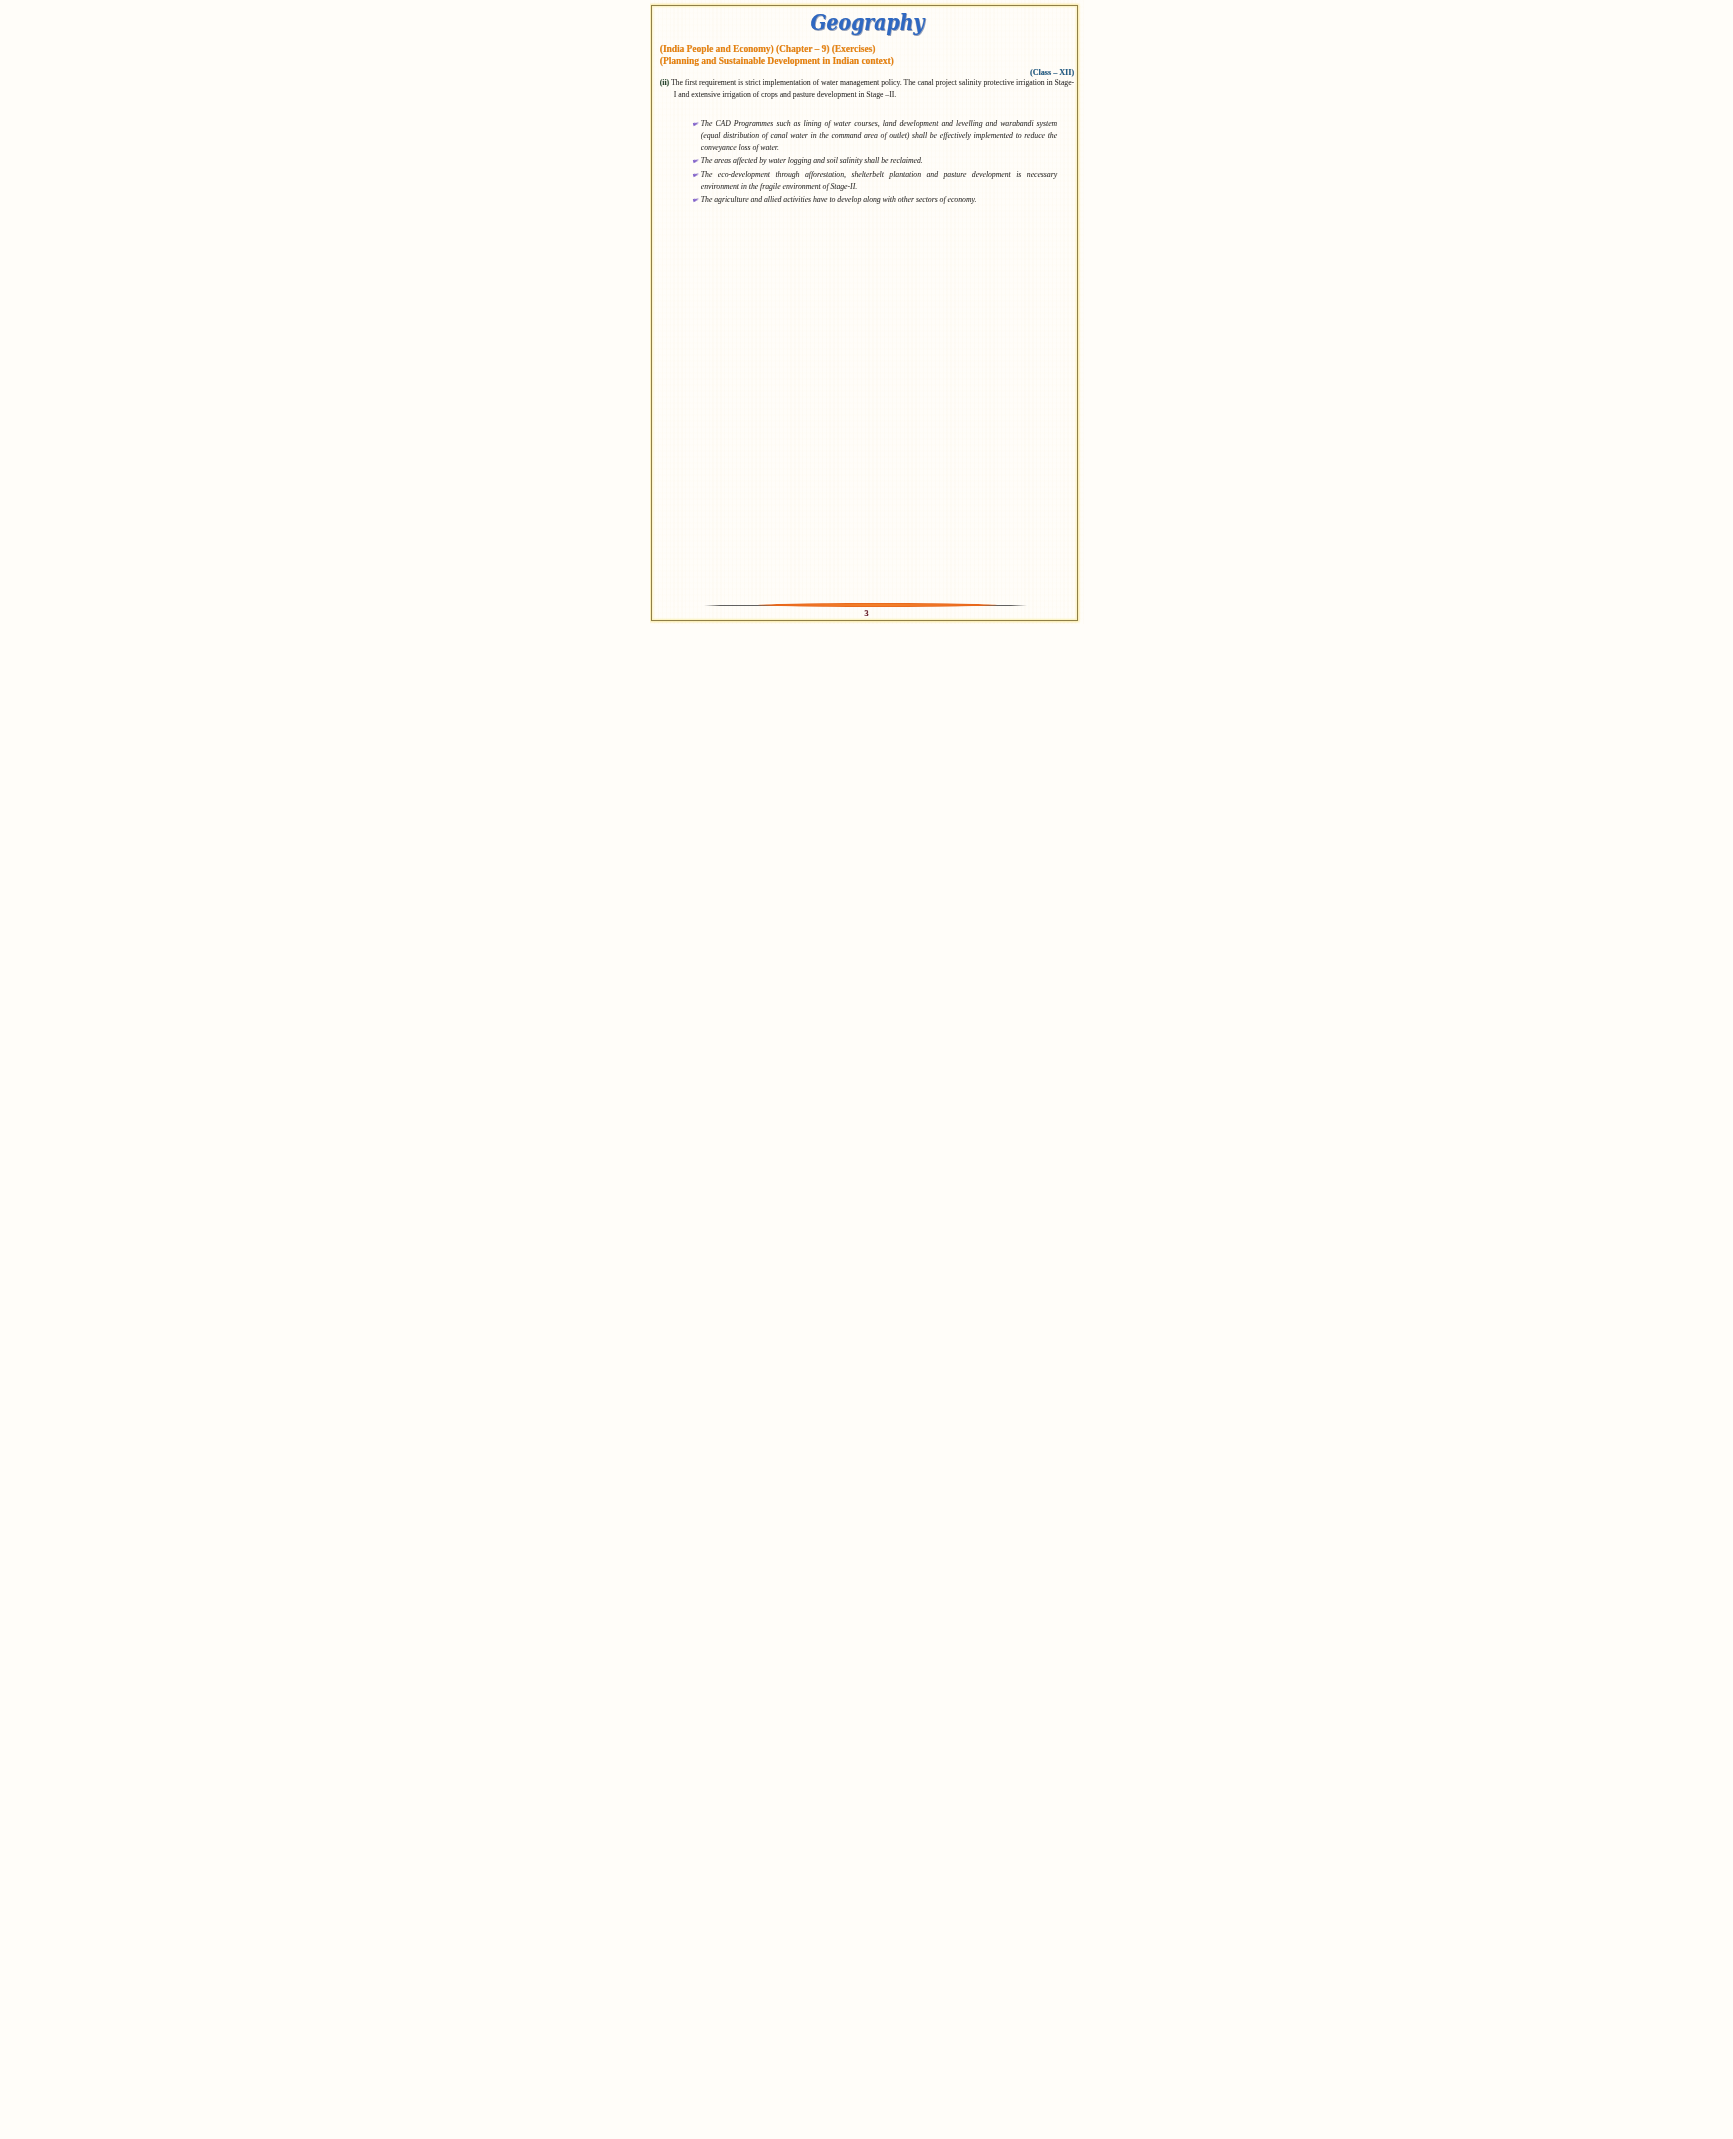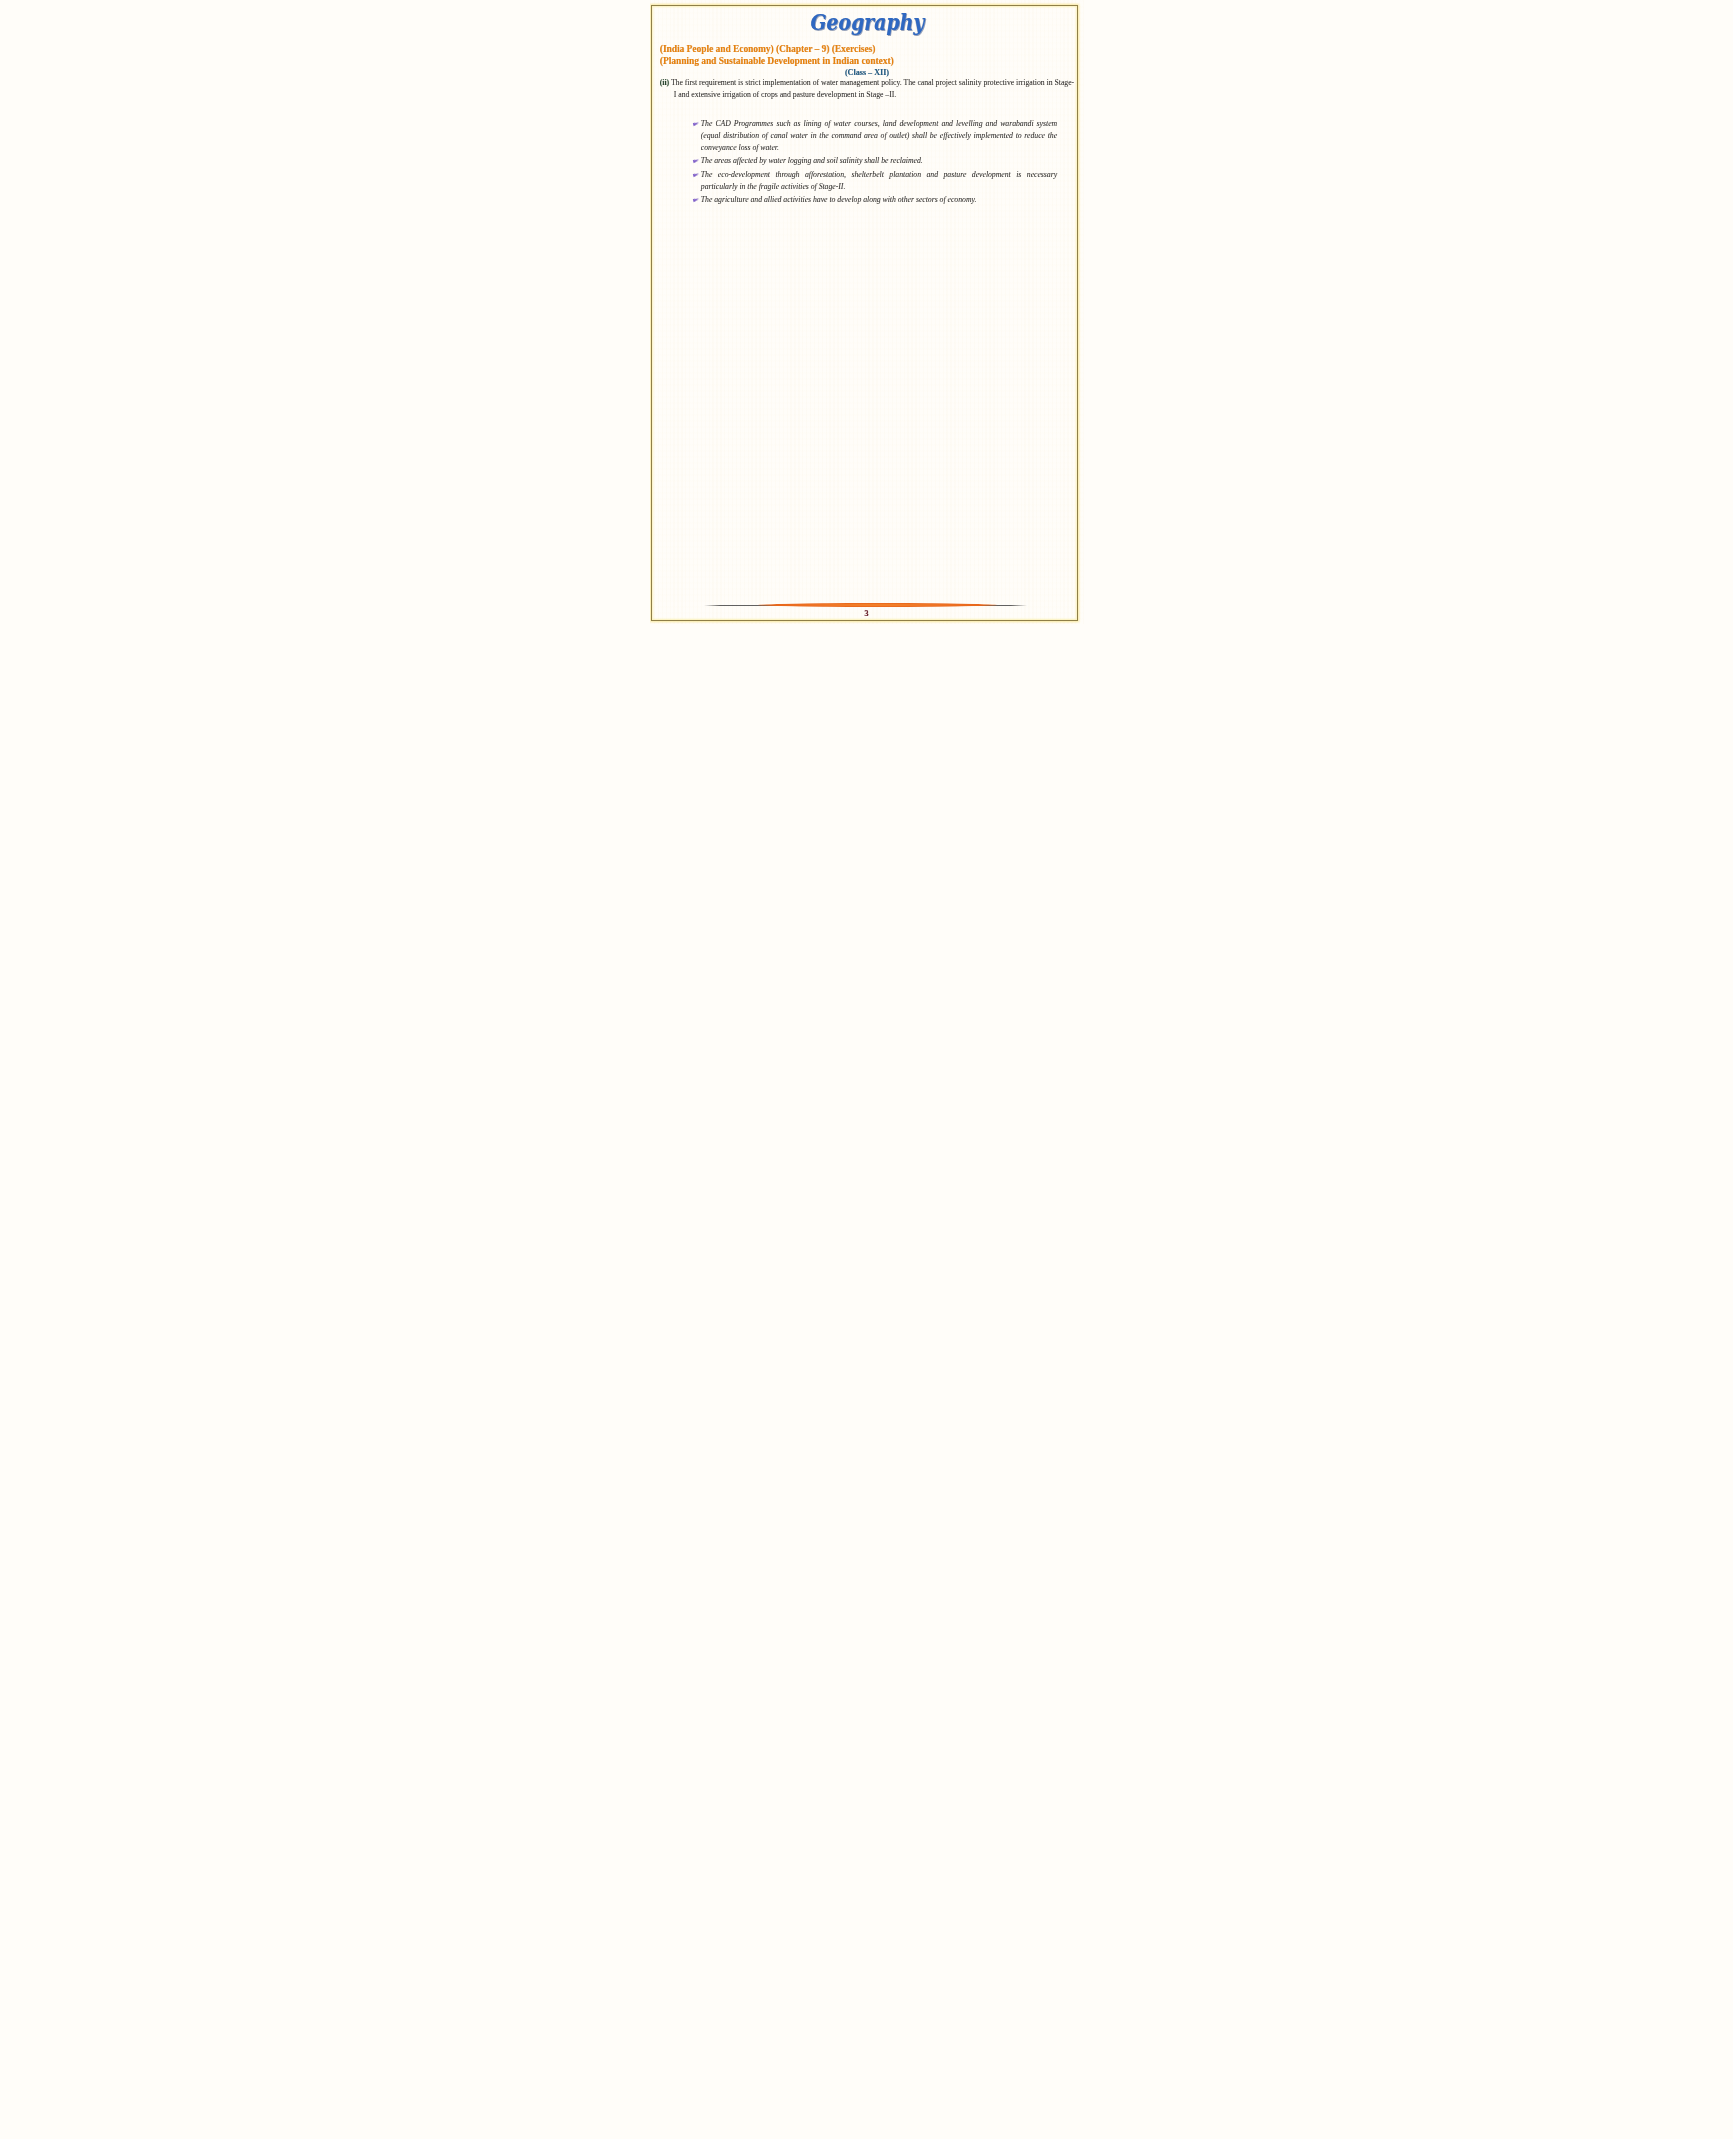--- a/index.html
+++ b/index.html
@@ -58,21 +58,21 @@
     font-weight: bold;
     font-size: 9.4px;
     line-height: 10.3px;
     color: #e8820c;
     text-shadow: 0.4px 0.4px 0 rgba(160,80,10,0.35);
   }
   .subtitle.second { margin-top: 2.6px; }
 
   .class-line {
     margin-top: 0.9px;
-    text-align: center;
+    text-align: right;
     font-weight: bold;
     font-size: 8.1px;
     line-height: 9.4px;
     color: #265f86;
     text-shadow: 0.2px 0.2px 0 rgba(20,50,80,0.4);
   }
 
   .body-text {
     color: #2e2c2a;
     font-size: 7.7px;
@@ -166,21 +166,21 @@
       <li>
         <span class="marker"></span>
         <span>The CAD Programmes such as lining of water courses, land development and levelling and warabandi system (equal distribution of canal water in the command area of outlet) shall be effectively implemented to reduce the conveyance loss of water.</span>
       </li>
       <li>
         <span class="marker"></span>
         <span>The areas affected by water logging and soil salinity shall be reclaimed.</span>
       </li>
       <li>
         <span class="marker"></span>
-        <span>The eco-development through afforestation, shelterbelt plantation and pasture development is necessary particularly in the fragile activities of Stage-II.</span>
+        <span>The eco-development through afforestation, shelterbelt plantation and pasture development is necessary environment in the fragile environment of Stage-II.</span>
       </li>
       <li>
         <span class="marker"></span>
         <span>The agriculture and allied activities have to develop along with other sectors of economy.</span>
       </li>
     </ul>
   </div>
 
   <div class="divider">
     <div class="line"></div>

